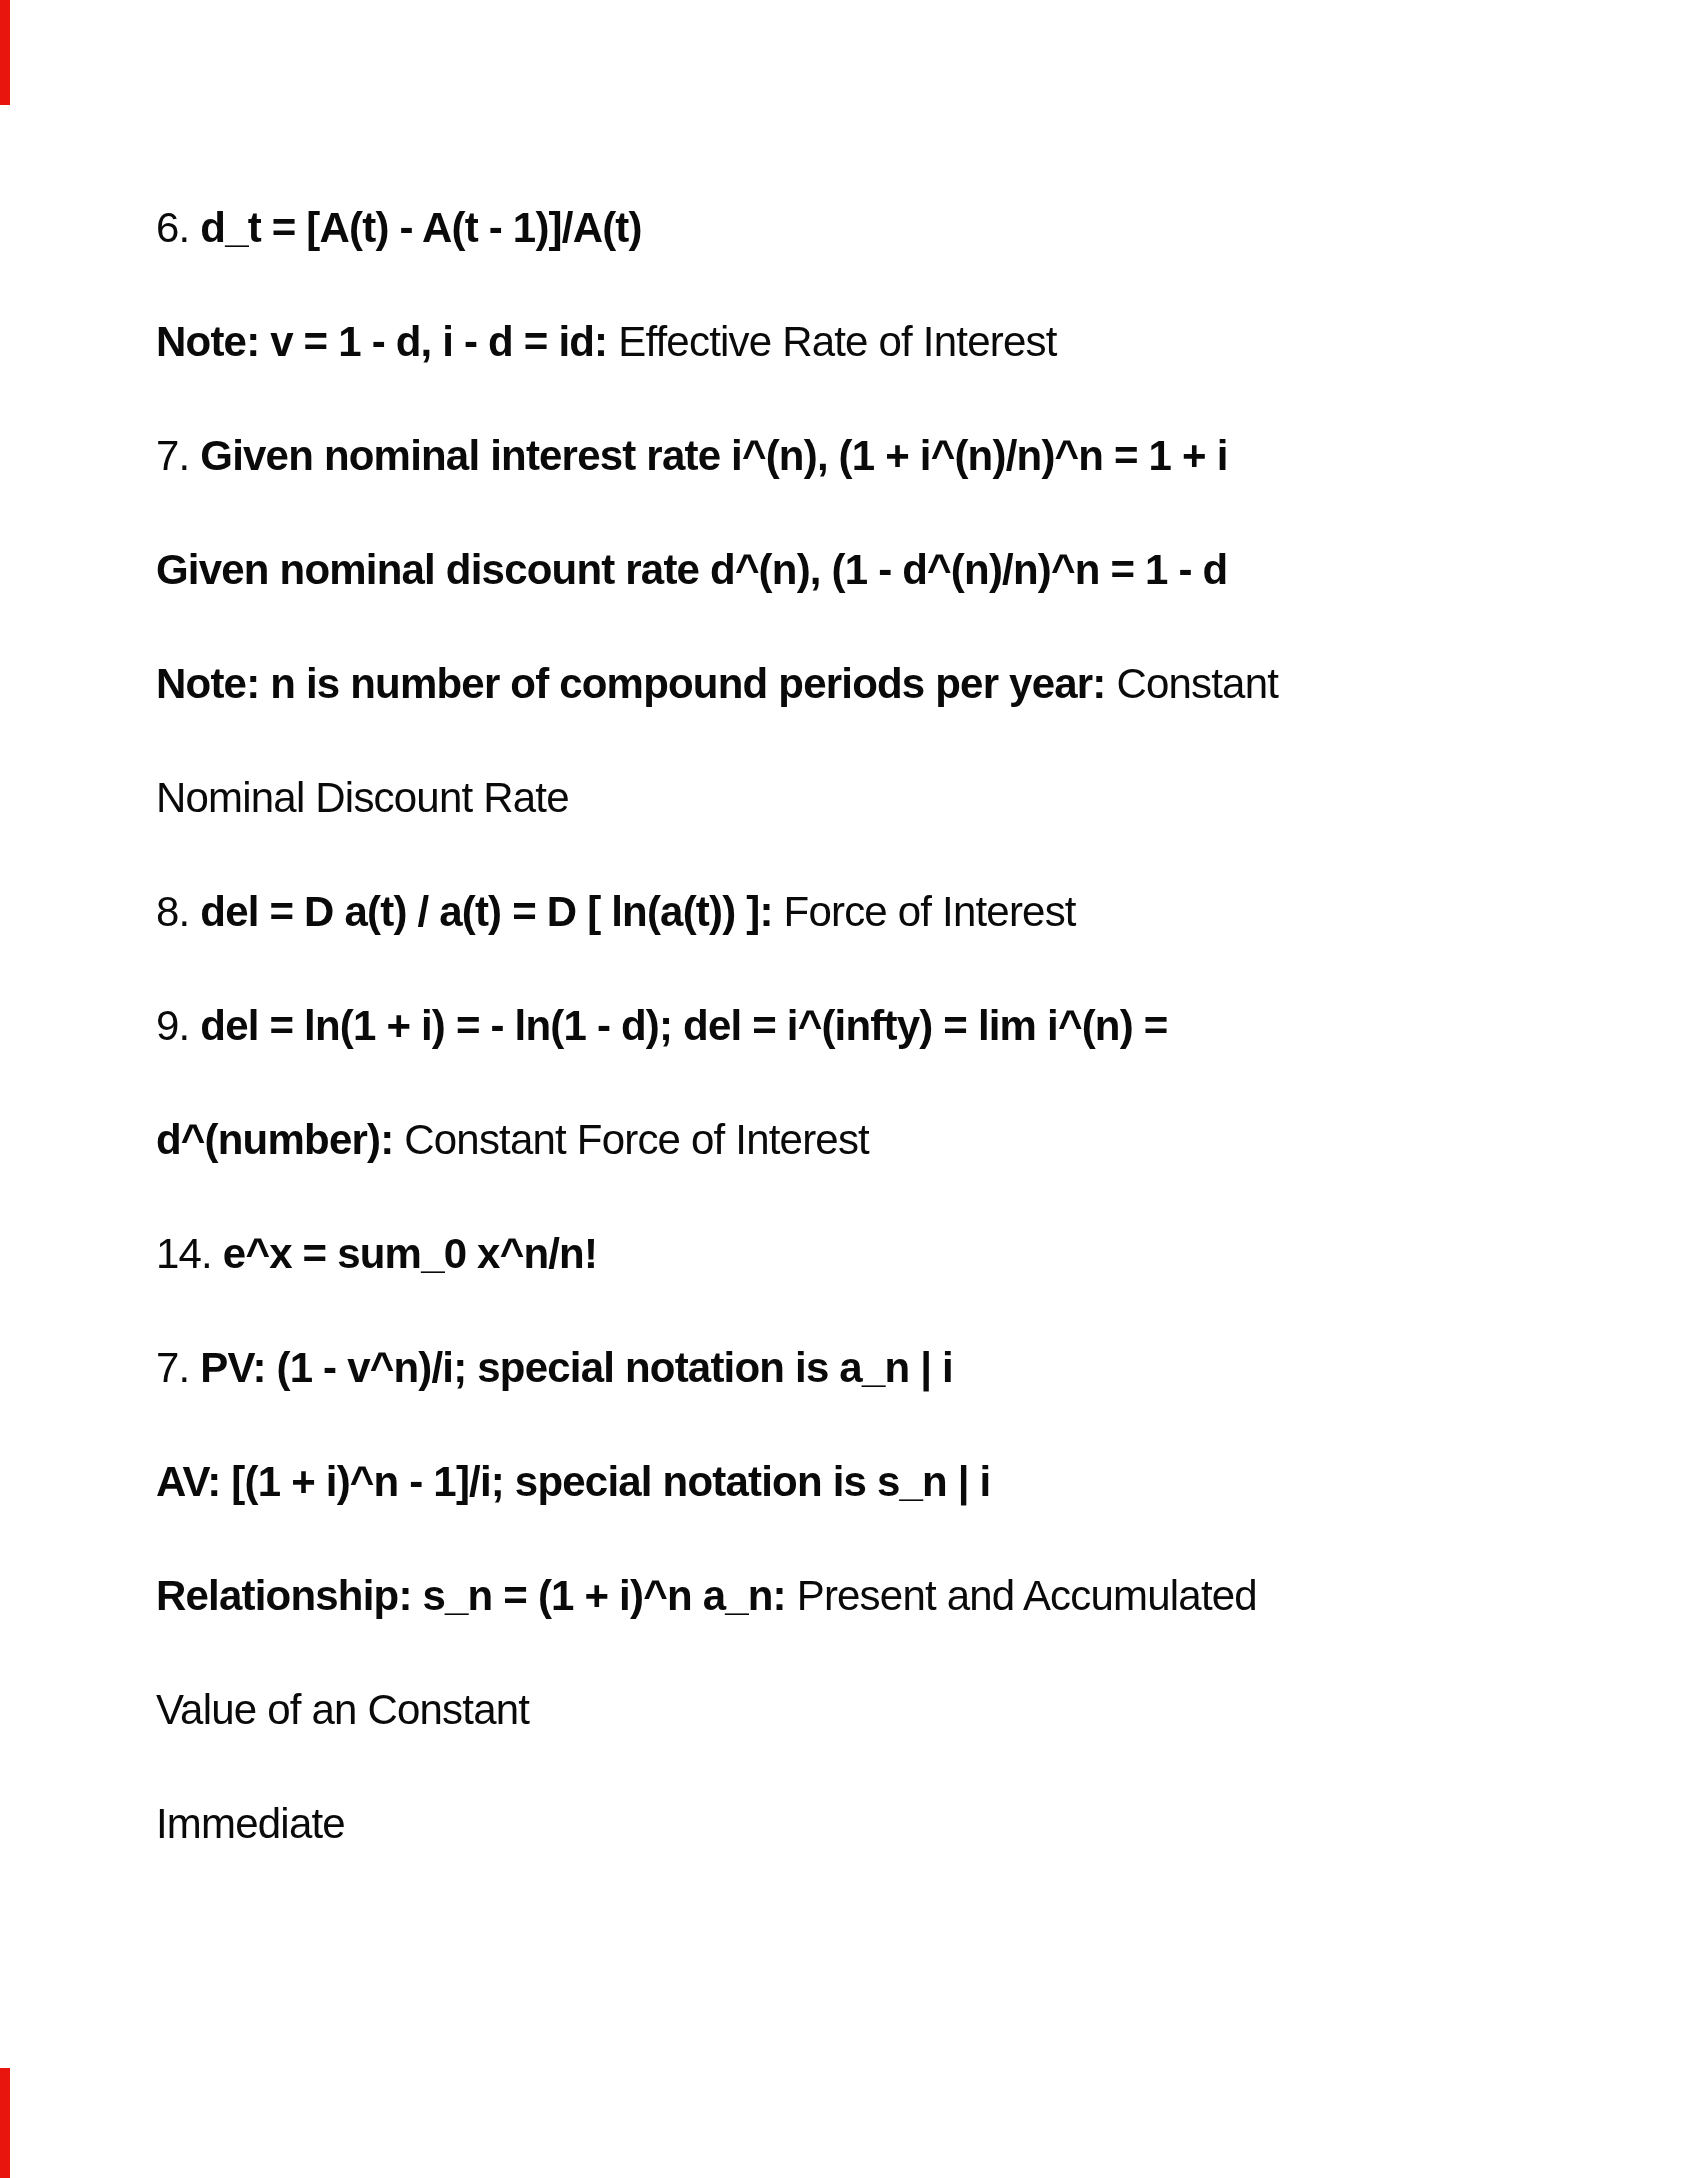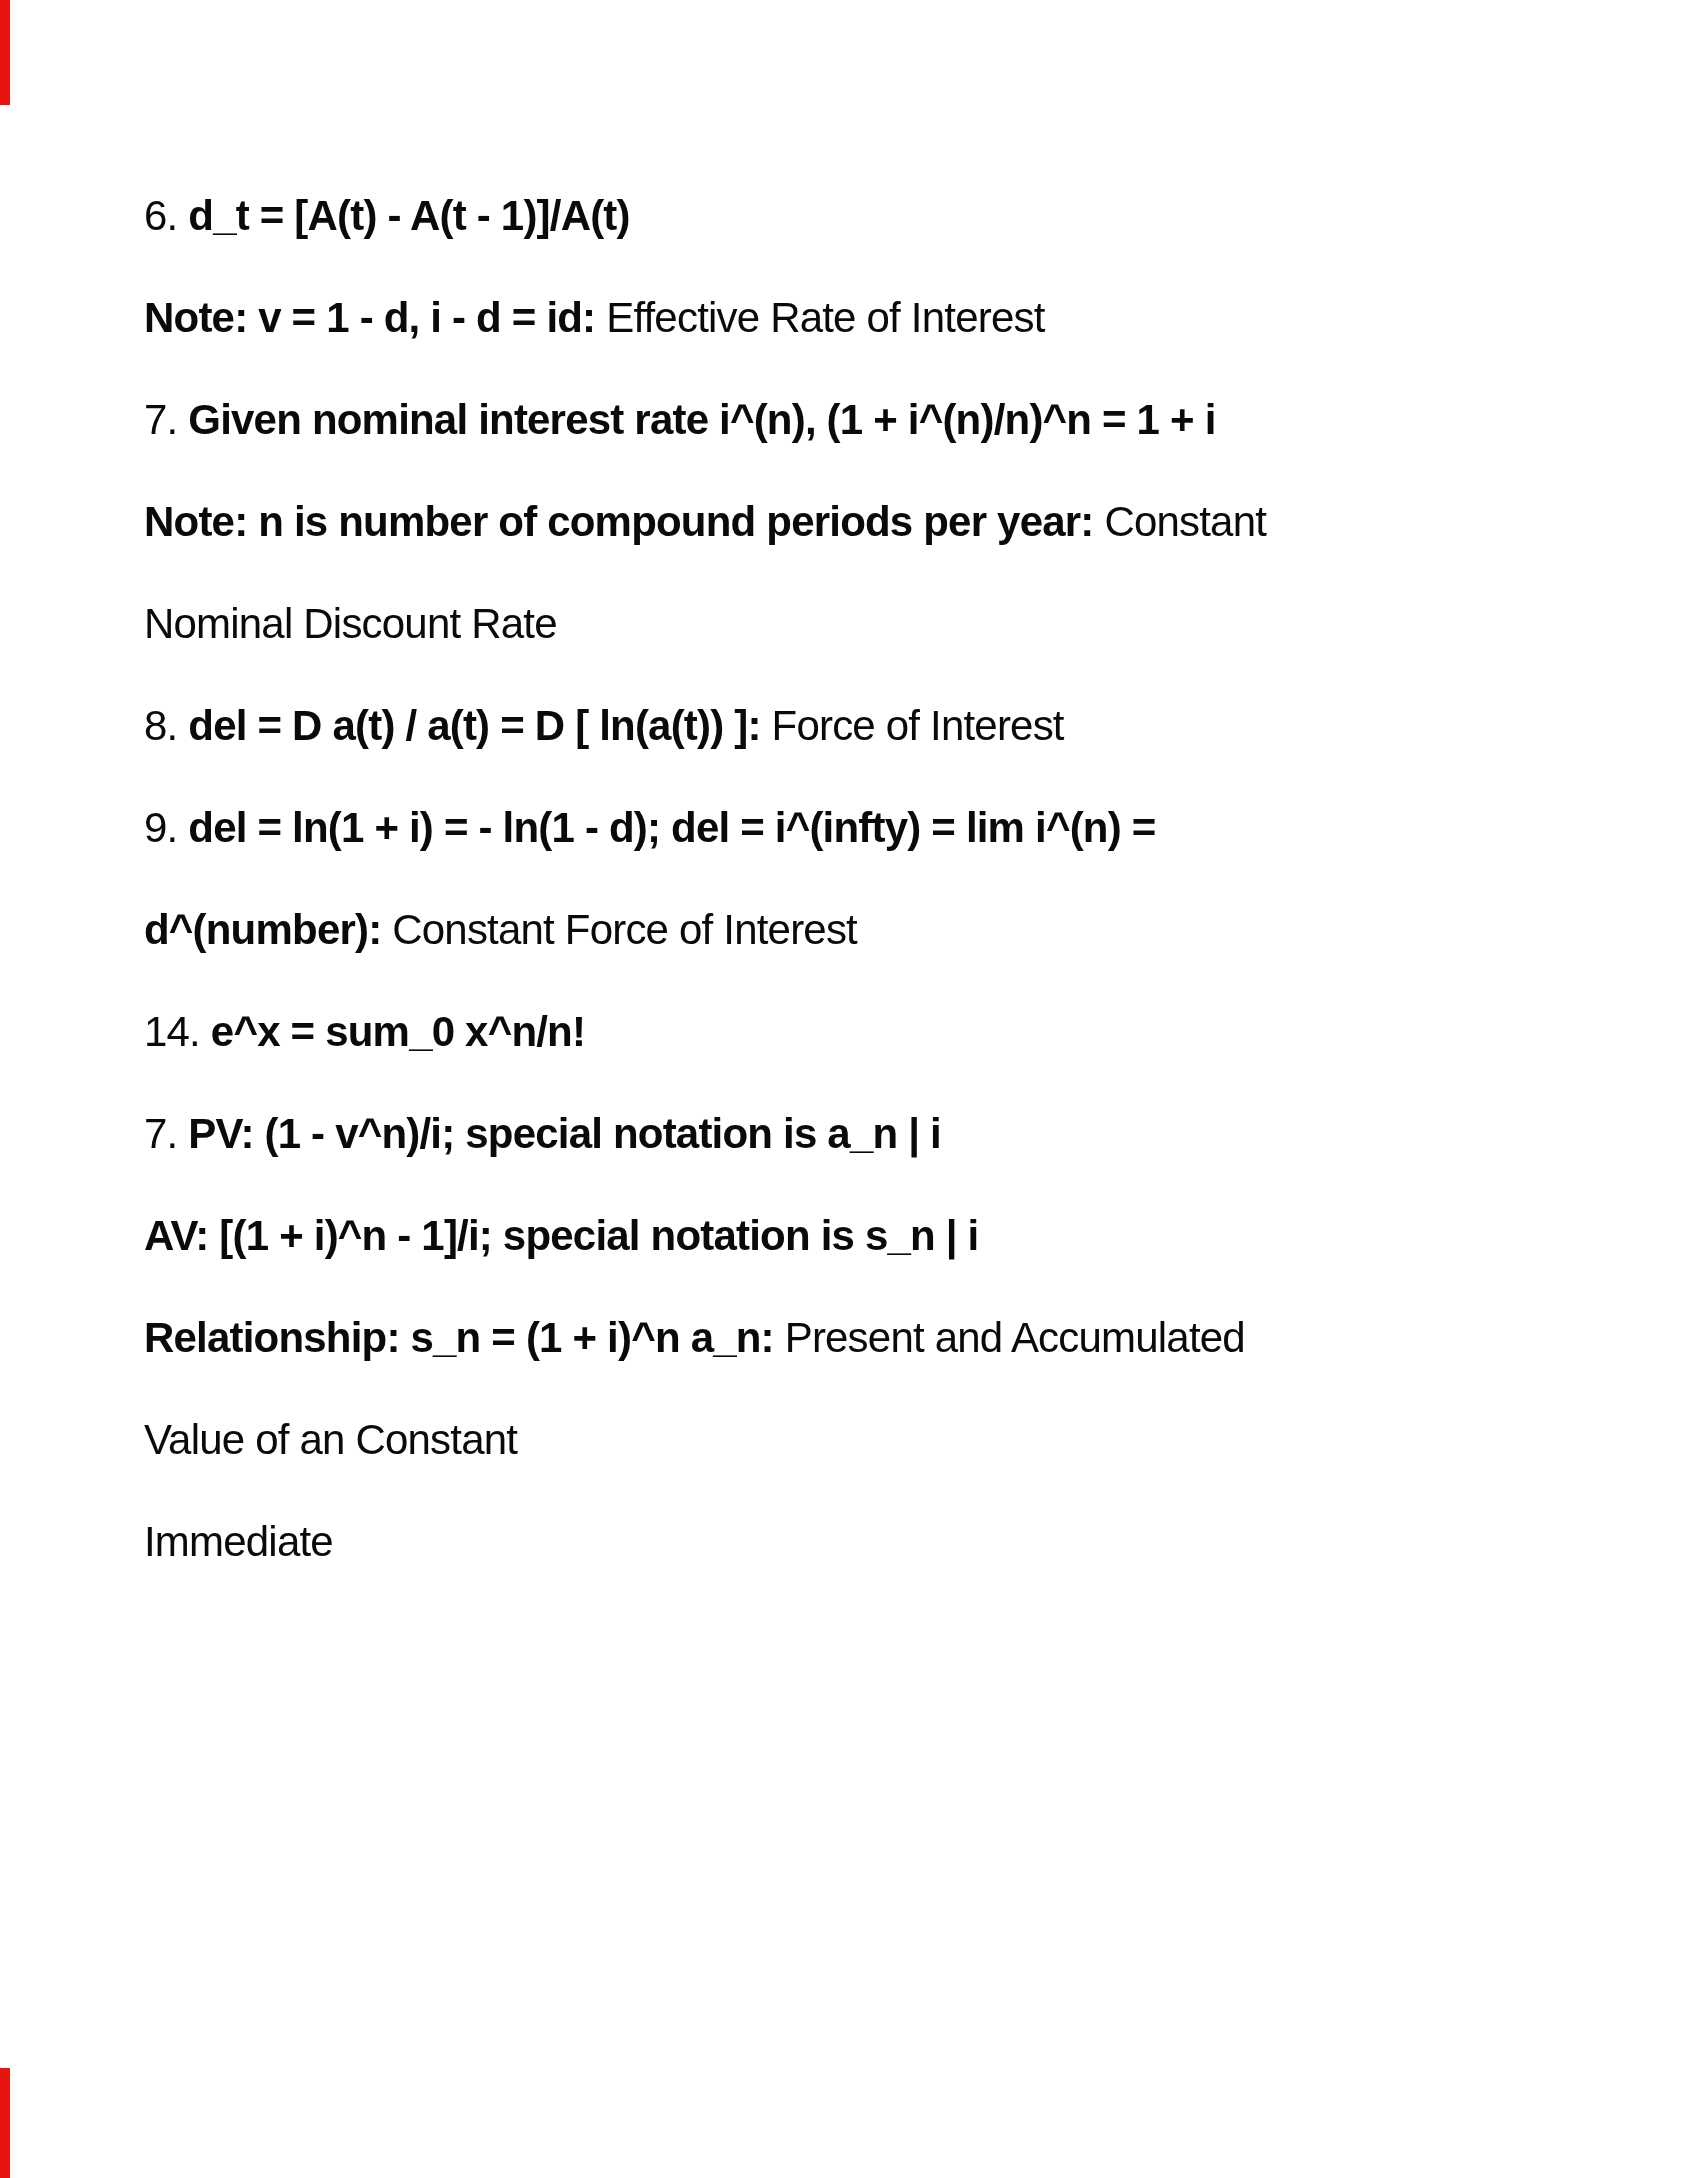--- a/index.html
+++ b/index.html
@@ -33,21 +33,21 @@
     top: 2068px;
     height: 110px;
   }
   .doc-body {
     position: absolute;
     left: 144px;
     top: 165px;
     right: 59px;
   }
   .doc-line {
-    margin: 0;
+    margin: 12px;
     padding: 0;
     font-size: 42px;
     line-height: 102px;
     letter-spacing: -0.8px;
     white-space: nowrap;
     font-weight: 400;
   }
   .seg {
     font-weight: 400;
   }
@@ -61,20 +61,21 @@
 <div class="page" style="background-color: rgb(255, 255, 255);">
 
   <div class="red-mark top" style="background-color: rgb(232, 21, 15);"></div>
 
   <div class="red-mark bottom" style="background-color: rgb(232, 21, 15);"></div>
 
   <main class="doc-body" style="color: rgb(10, 10, 10);">
       <p class="doc-line"><span class="seg">6. </span><span class="seg seg-bold">d_t = [A(t) - A(t - 1)]/A(t)</span></p>
       <p class="doc-line"><span class="seg seg-bold">Note: v = 1 - d, i - d = id:</span><span class="seg"> Effective Rate of Interest</span></p>
       <p class="doc-line"><span class="seg">7. </span><span class="seg seg-bold">Given nominal interest rate i^(n), (1 + i^(n)/n)^n = 1 + i</span></p>
+      <p class="doc-line"><span class="seg seg-bold">Given nominal discount rate d^(n), (1 - d^(n)/n)^n = 1 - d</span></p>
       <p class="doc-line"><span class="seg seg-bold">Note: n is number of compound periods per year:</span><span class="seg"> Constant</span></p>
       <p class="doc-line"><span class="seg">Nominal Discount Rate</span></p>
       <p class="doc-line"><span class="seg">8. </span><span class="seg seg-bold">del = D a(t) / a(t) = D [ ln(a(t)) ]:</span><span class="seg"> Force of Interest</span></p>
       <p class="doc-line"><span class="seg">9. </span><span class="seg seg-bold">del = ln(1 + i) = - ln(1 - d); del = i^(infty) = lim i^(n) =</span></p>
       <p class="doc-line"><span class="seg seg-bold">d^(number):</span><span class="seg"> Constant Force of Interest</span></p>
       <p class="doc-line"><span class="seg">14. </span><span class="seg seg-bold">e^x = sum_0 x^n/n!</span></p>
       <p class="doc-line"><span class="seg">7. </span><span class="seg seg-bold">PV: (1 - v^n)/i; special notation is a_n | i</span></p>
       <p class="doc-line"><span class="seg seg-bold">AV: [(1 + i)^n - 1]/i; special notation is s_n | i</span></p>
       <p class="doc-line"><span class="seg seg-bold">Relationship: s_n = (1 + i)^n a_n:</span><span class="seg"> Present and Accumulated</span></p>
       <p class="doc-line"><span class="seg">Value of an Constant</span></p>

